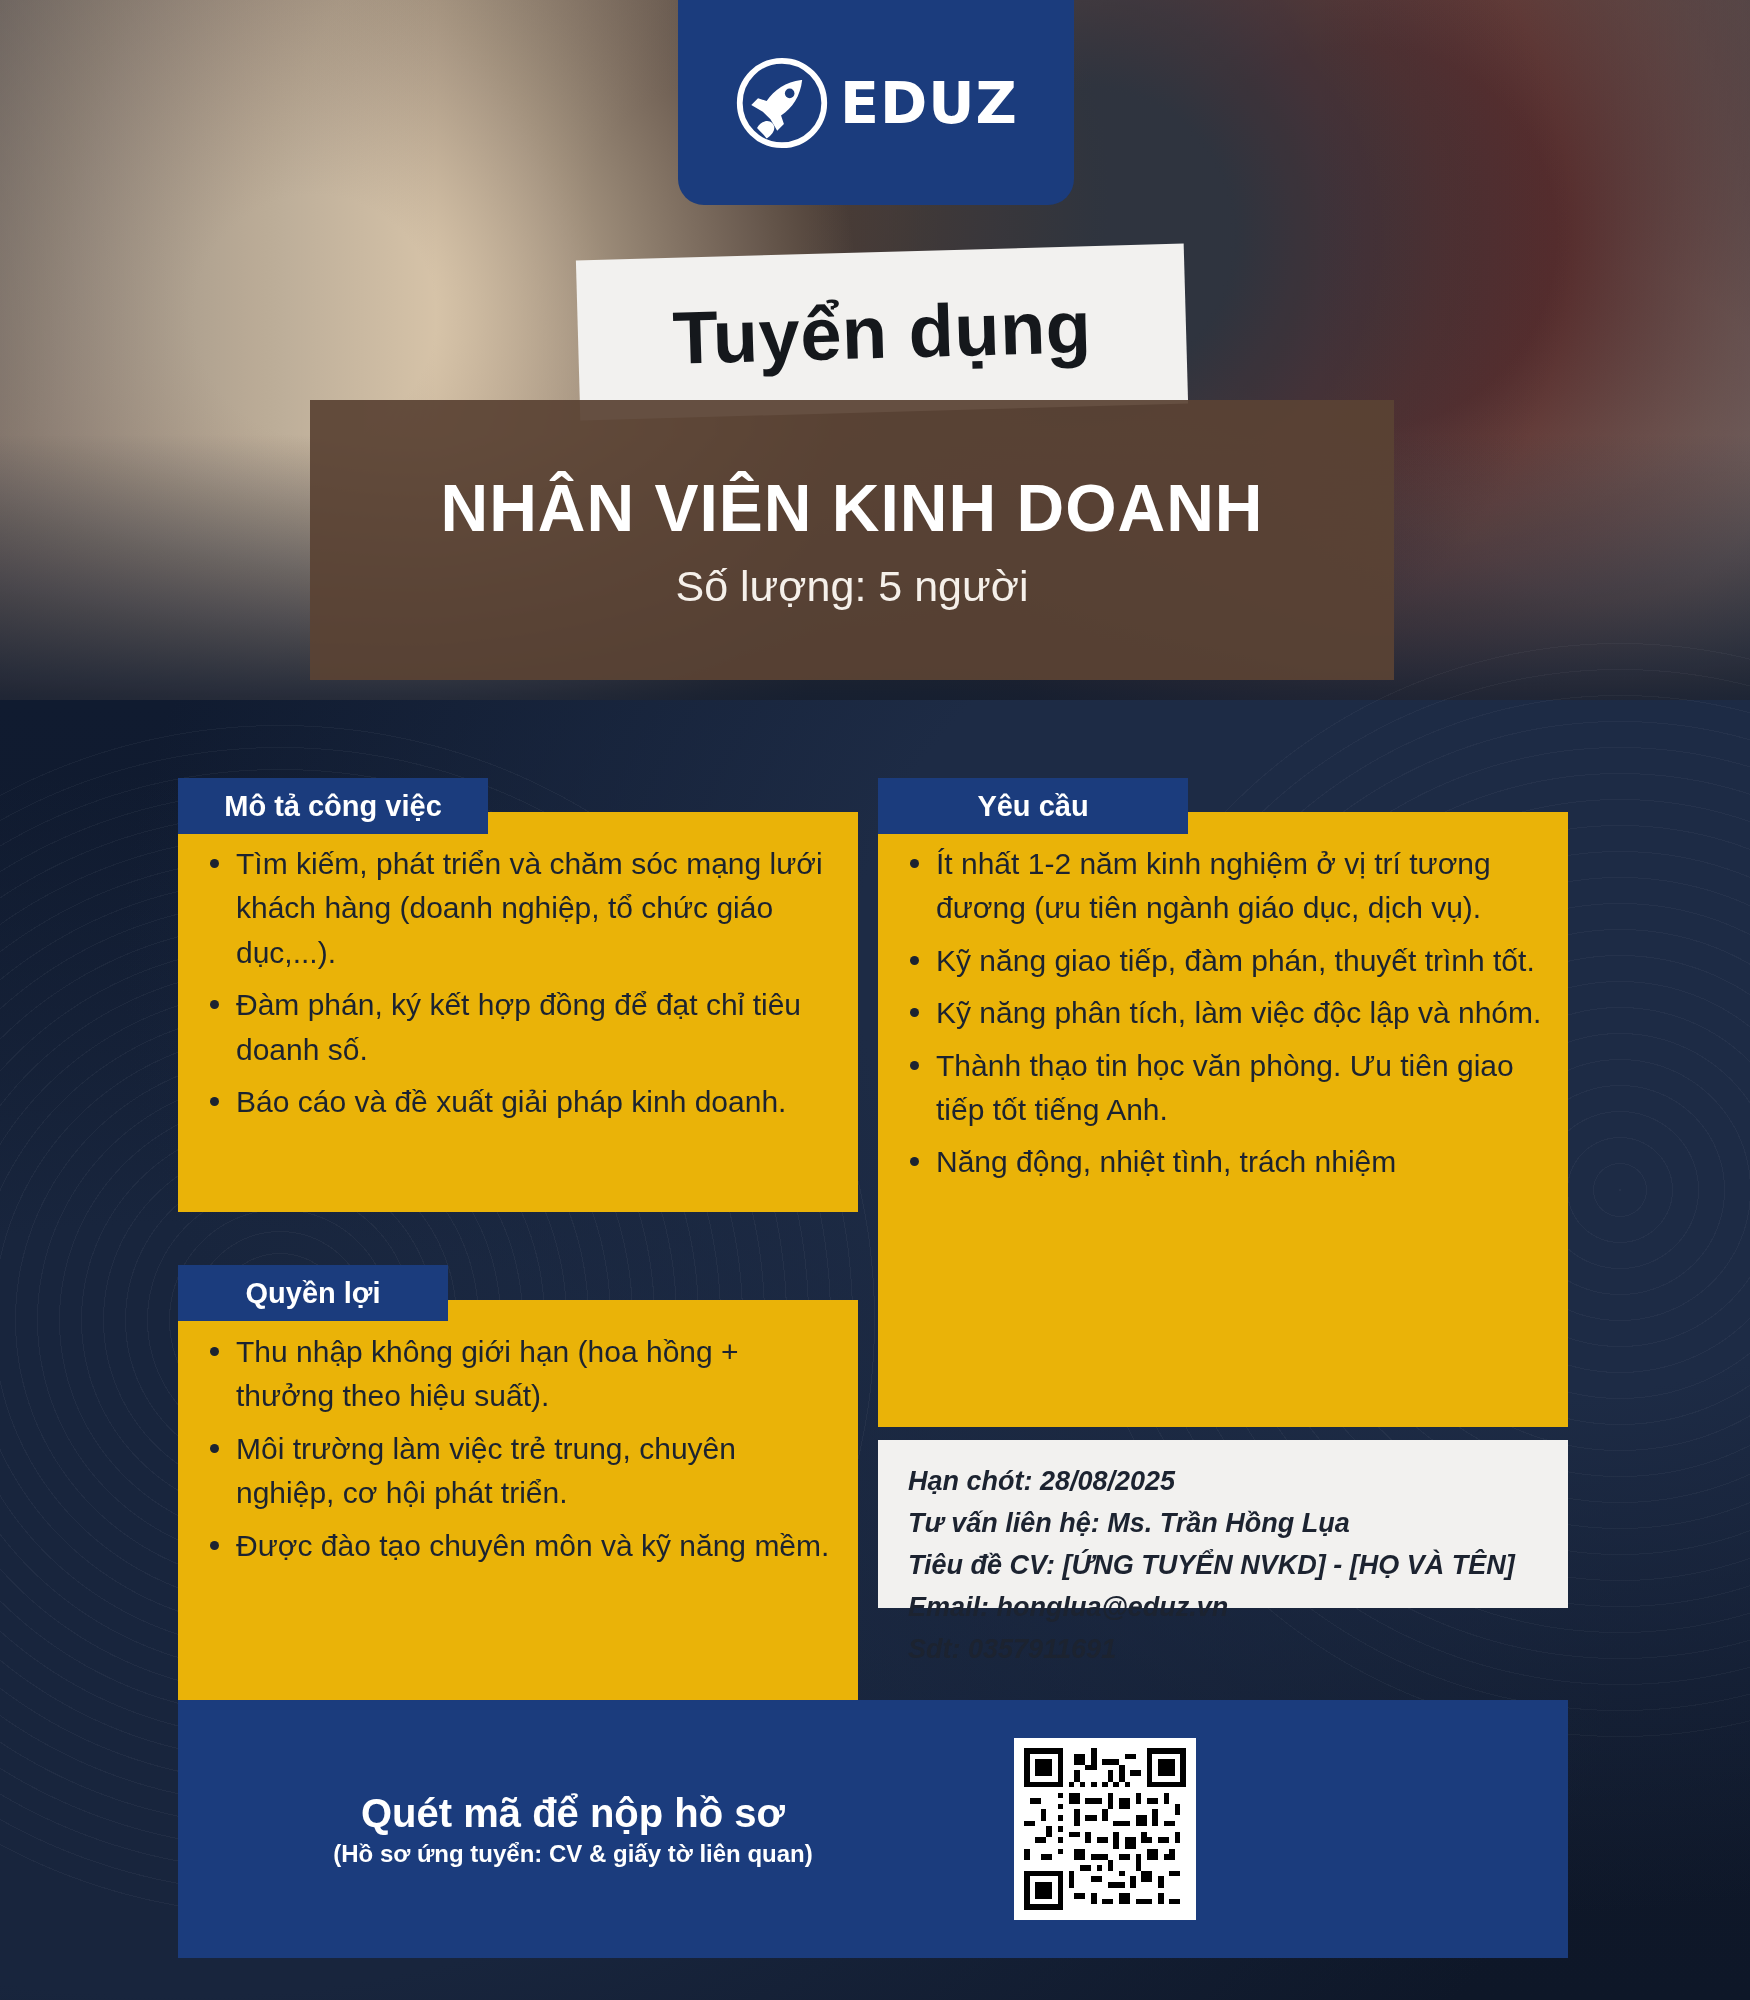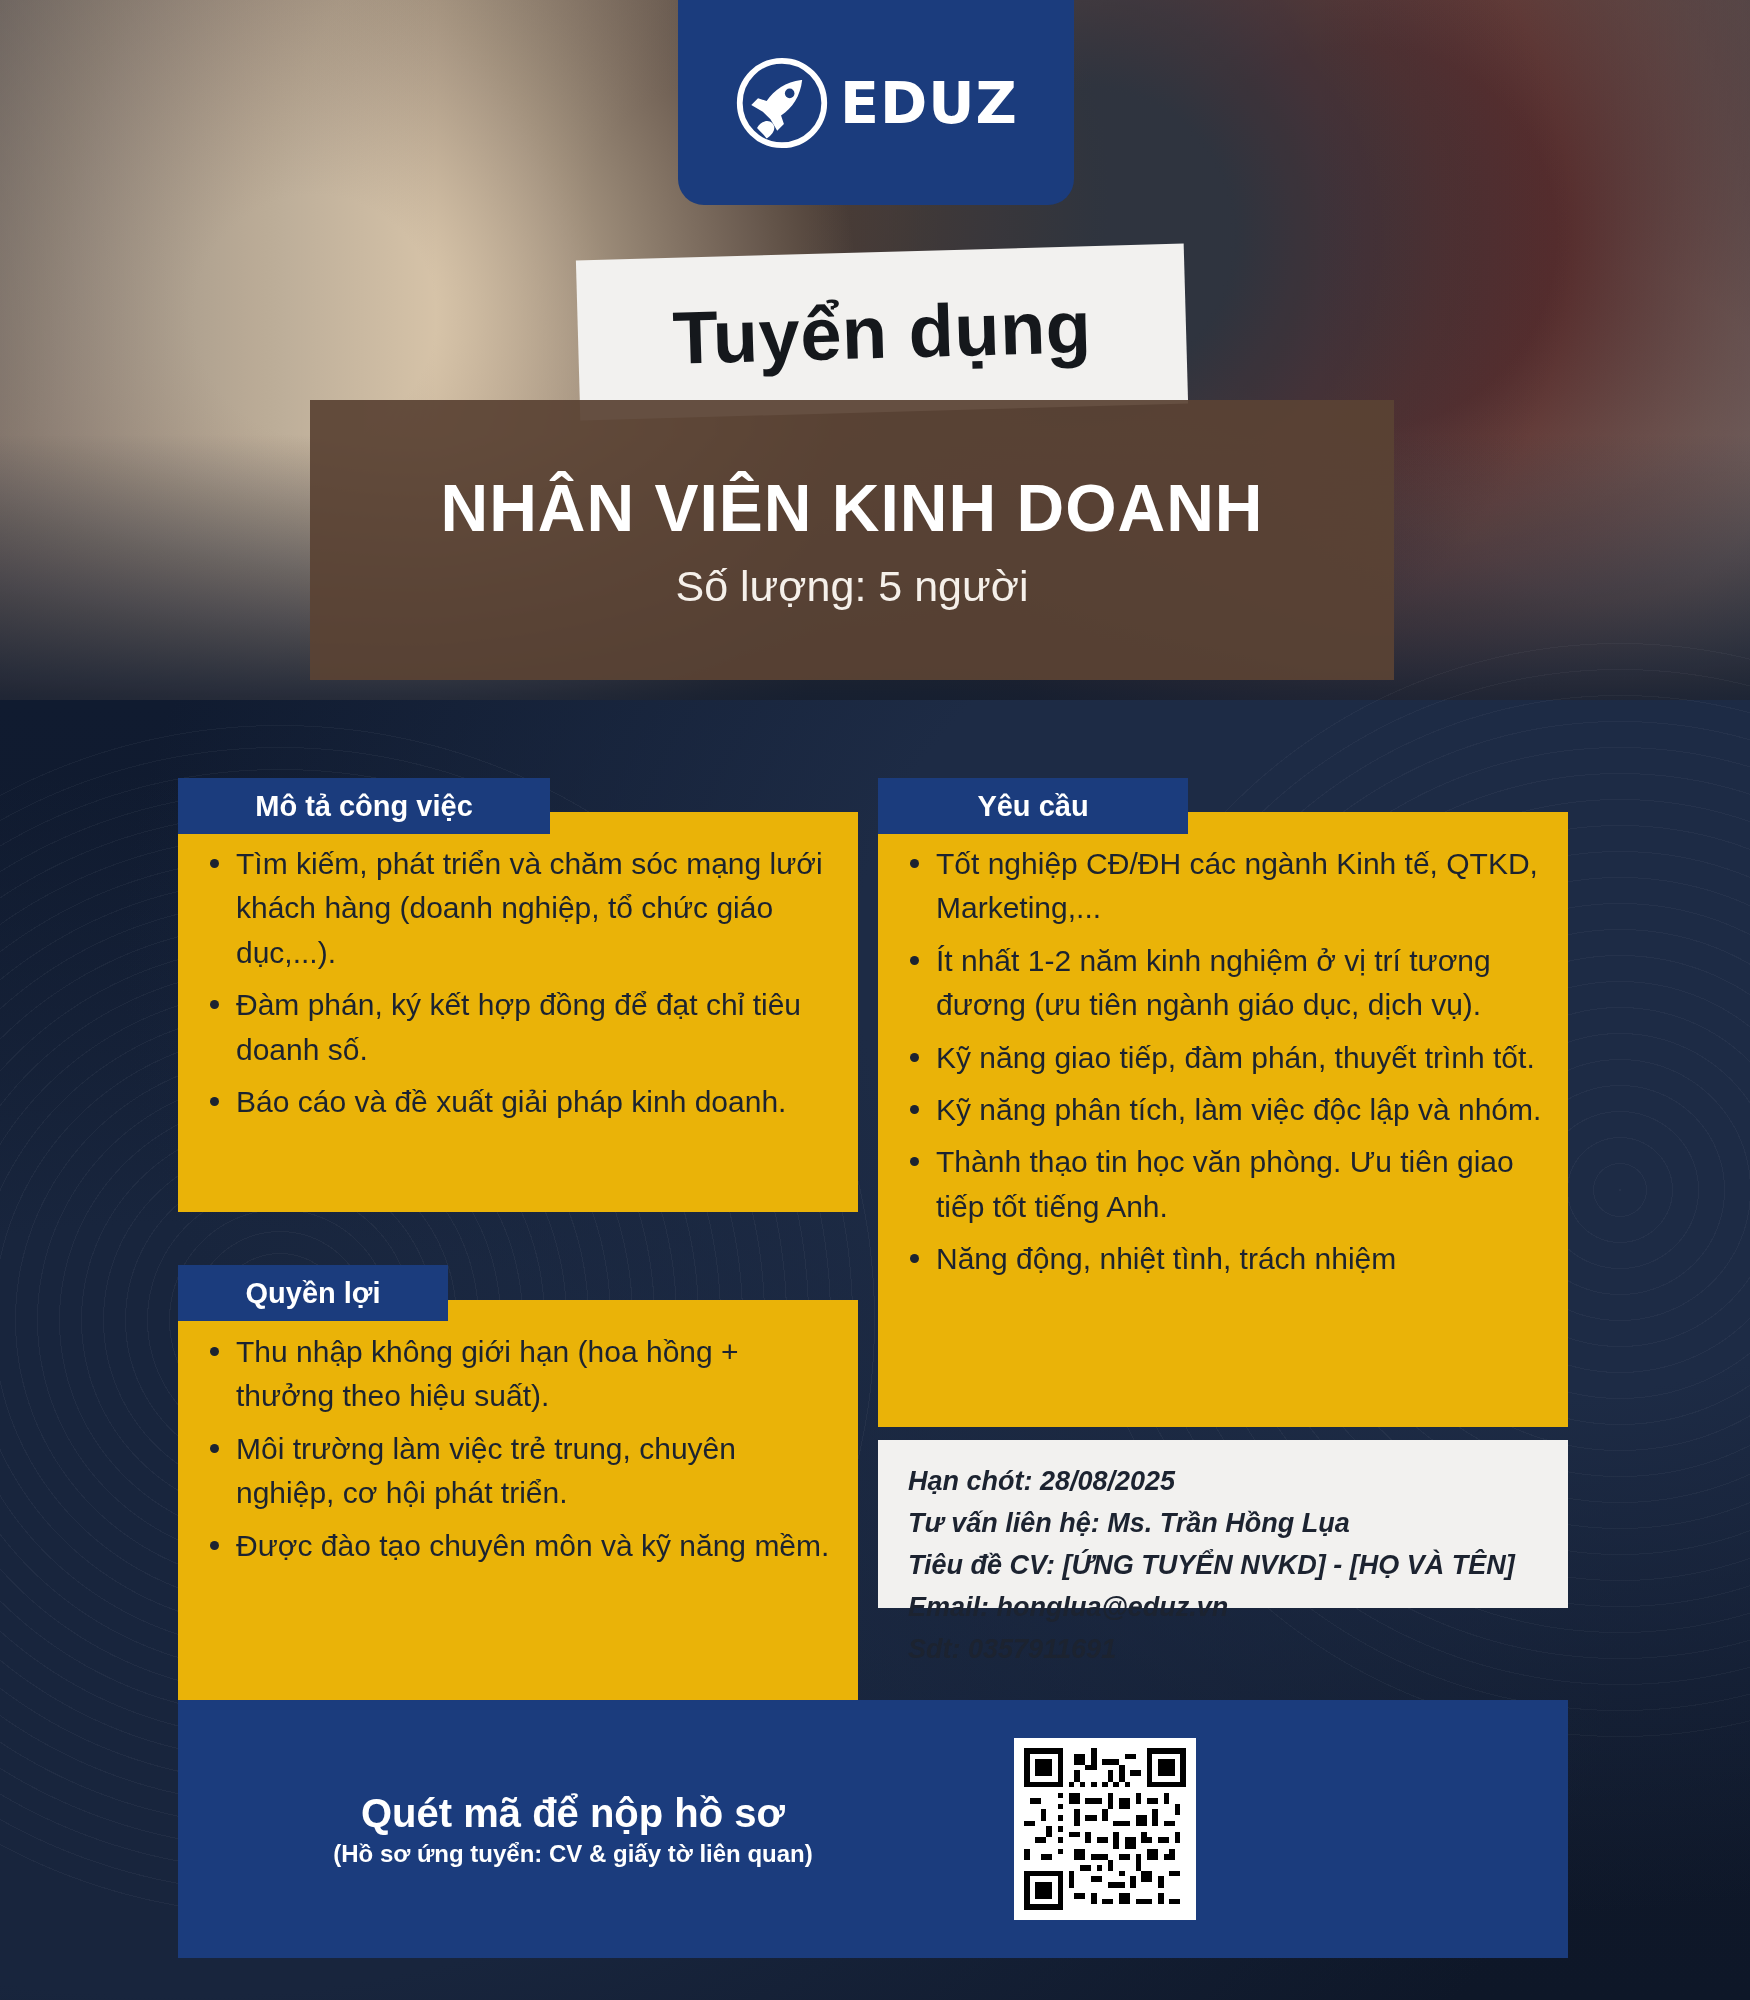--- a/index.html
+++ b/index.html
@@ -182,21 +182,21 @@
     content: "";
     position: absolute;
     left: -26px;
     top: 17px;
     width: 9px;
     height: 9px;
     border-radius: 50%;
     background: #1c2330;
   }
 
-  #desc-head  { left: 178px; top: 778px;  width: 372px; }
+  #desc-head  { left: 178px; top: 778px;  width: 310px; }
   #desc-card  { left: 178px; top: 812px;  width: 680px; height: 400px; }
 
   #req-head   { left: 878px; top: 778px;  width: 310px; }
   #req-card   { left: 878px; top: 812px;  width: 690px; height: 615px; }
 
   #ben-head   { left: 178px; top: 1265px; width: 270px; }
   #ben-card   { left: 178px; top: 1300px; width: 680px; height: 400px; }
 
   
   #contact-card {
@@ -290,21 +290,20 @@
     <ul>
       <li>Tìm kiếm, phát triển và chăm sóc mạng lưới khách hàng (doanh nghiệp, tổ chức giáo dục,...).</li>
       <li>Đàm phán, ký kết hợp đồng để đạt chỉ tiêu doanh số.</li>
       <li>Báo cáo và đề xuất giải pháp kinh doanh.</li>
     </ul>
   </div>
 
   <div class="sec-head" id="req-head">Yêu cầu</div>
   <div class="card" id="req-card">
     <ul>
-      <li>Tốt nghiệp CĐ/ĐH các ngành Kinh tế, QTKD, Marketing,...</li>
       <li>Ít nhất 1-2 năm kinh nghiệm ở vị trí tương đương (ưu tiên ngành giáo dục, dịch vụ).</li>
       <li>Kỹ năng giao tiếp, đàm phán, thuyết trình tốt.</li>
       <li>Kỹ năng phân tích, làm việc độc lập và nhóm.</li>
       <li>Thành thạo tin học văn phòng. Ưu tiên giao tiếp tốt tiếng Anh.</li>
       <li>Năng động, nhiệt tình, trách nhiệm</li>
     </ul>
   </div>
 
   <div class="sec-head" id="ben-head">Quyền lợi</div>
   <div class="card" id="ben-card">

